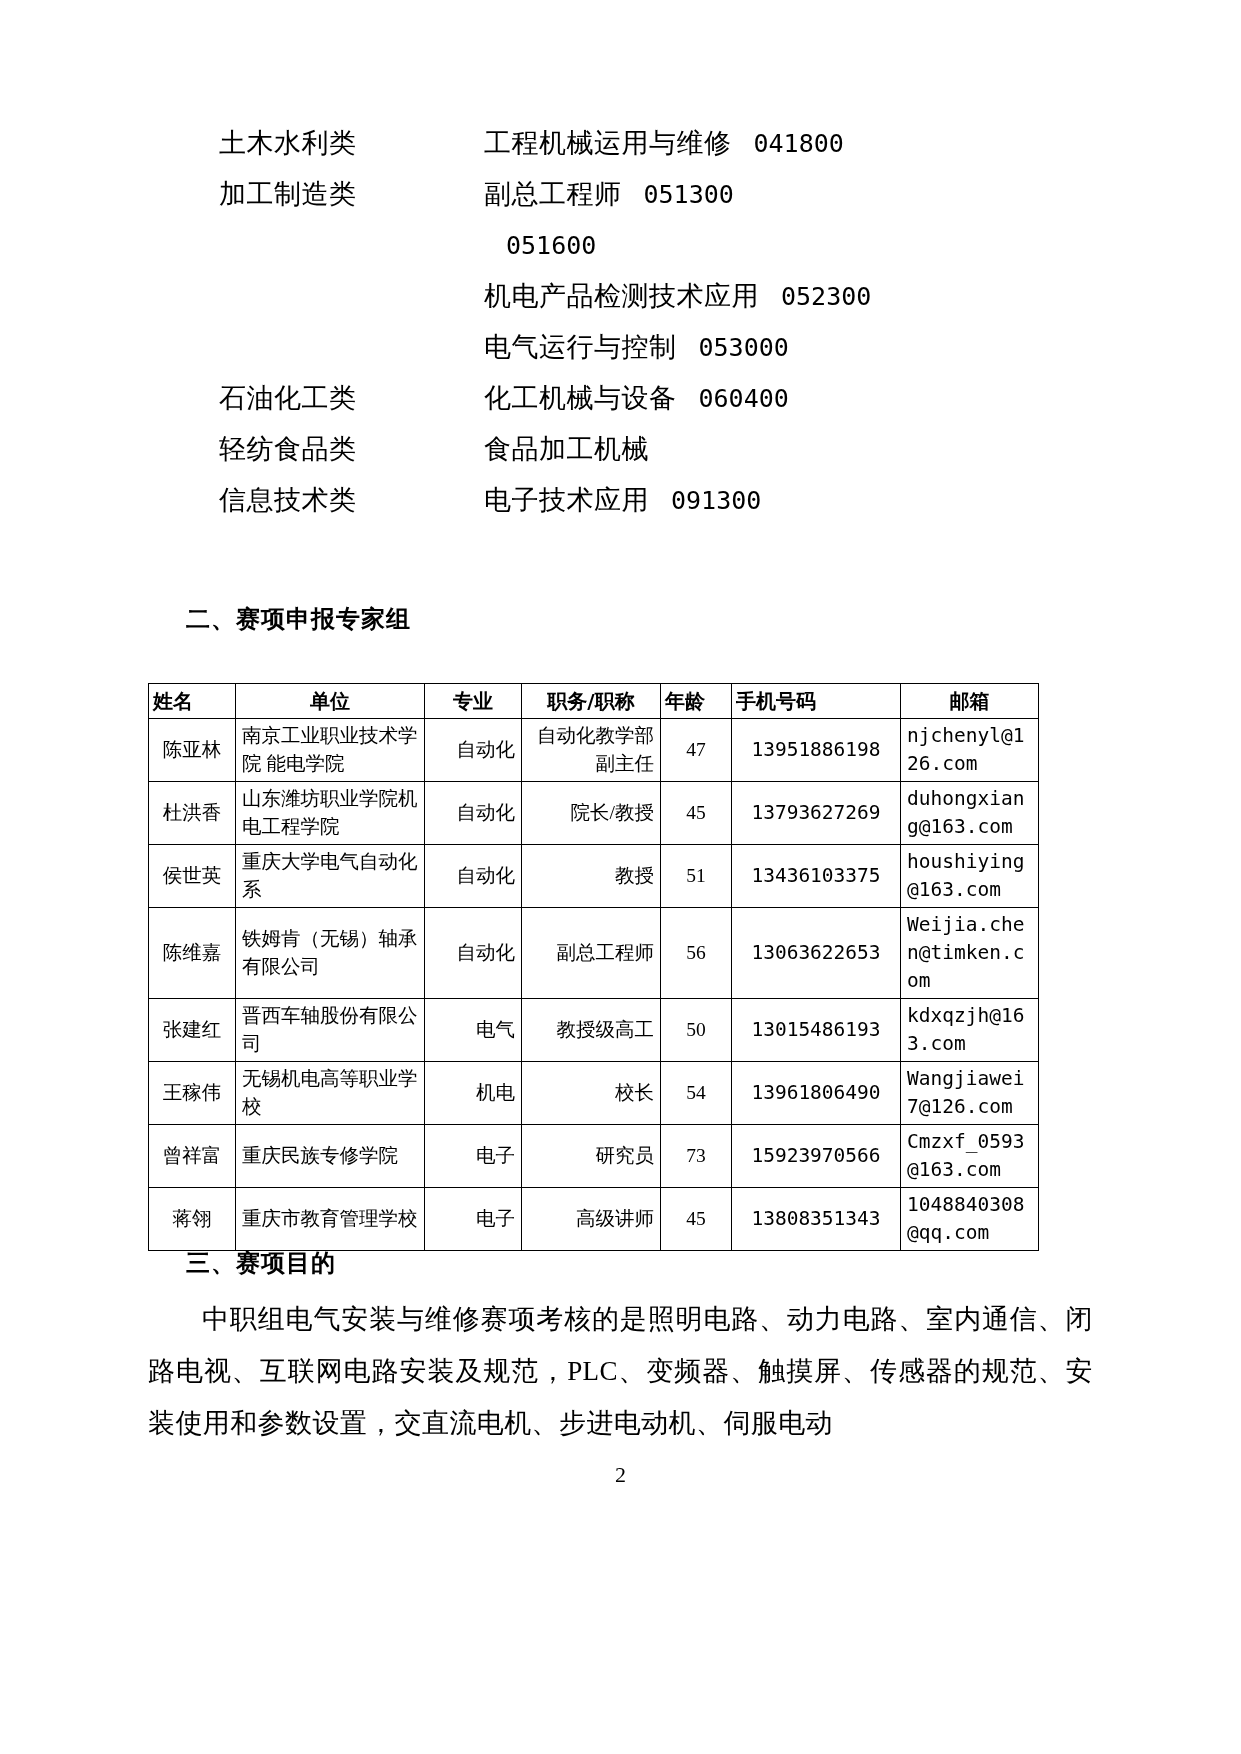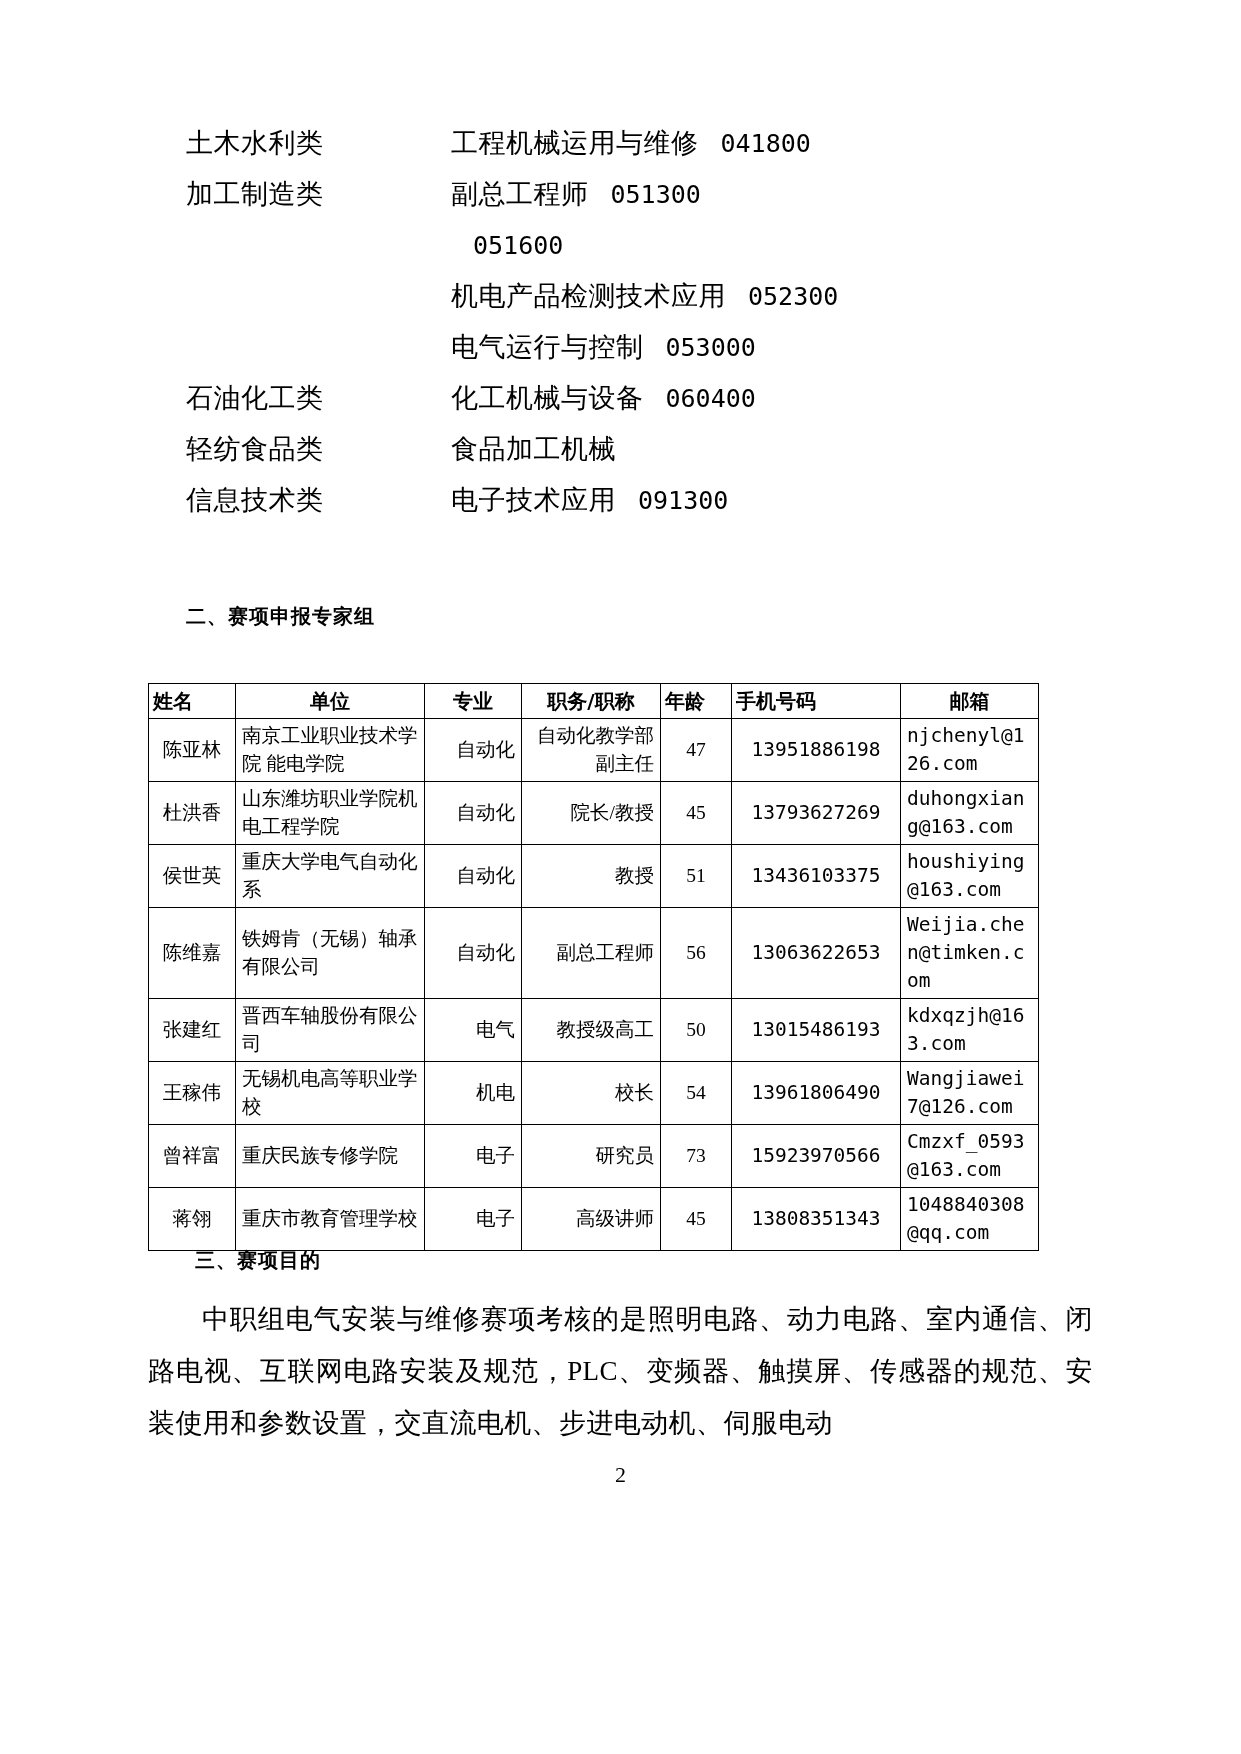--- a/index.html
+++ b/index.html
@@ -30,20 +30,21 @@
     top: 118px;
     width: 900px;
   }
   .major-row {
     display: flex;
     align-items: flex-start;
     height: 51px;
     font-size: 27px;
     line-height: 51px;
     letter-spacing: 0.5px;
+    margin-left: 33px;
   }
   .major-cat {
     width: 265px;
     flex: 0 0 265px;
     white-space: nowrap;
   }
   .major-name {
     white-space: nowrap;
   }
   .major-code {
@@ -51,26 +52,26 @@
     font-size: 25px;
     letter-spacing: 0px;
     margin-left: 22px;
   }
 
   
   .heading {
     position: absolute;
     font-family: "DejaVu Sans", "Liberation Sans", sans-serif;
     font-weight: bold;
-    font-size: 20px;
+    font-size: 24px;
     letter-spacing: 1px;
     white-space: nowrap;
   }
   #heading-two { left: 186px; top: 603px; }
-  #heading-three { left: 186px; top: 1247px; margin-left: 9px; }
+  #heading-three { left: 186px; top: 1247px; }
 
   
   .expert-table {
     position: absolute;
     left: 148px;
     top: 683px;
     width: 827px;
     border-collapse: collapse;
     table-layout: fixed;
   }

